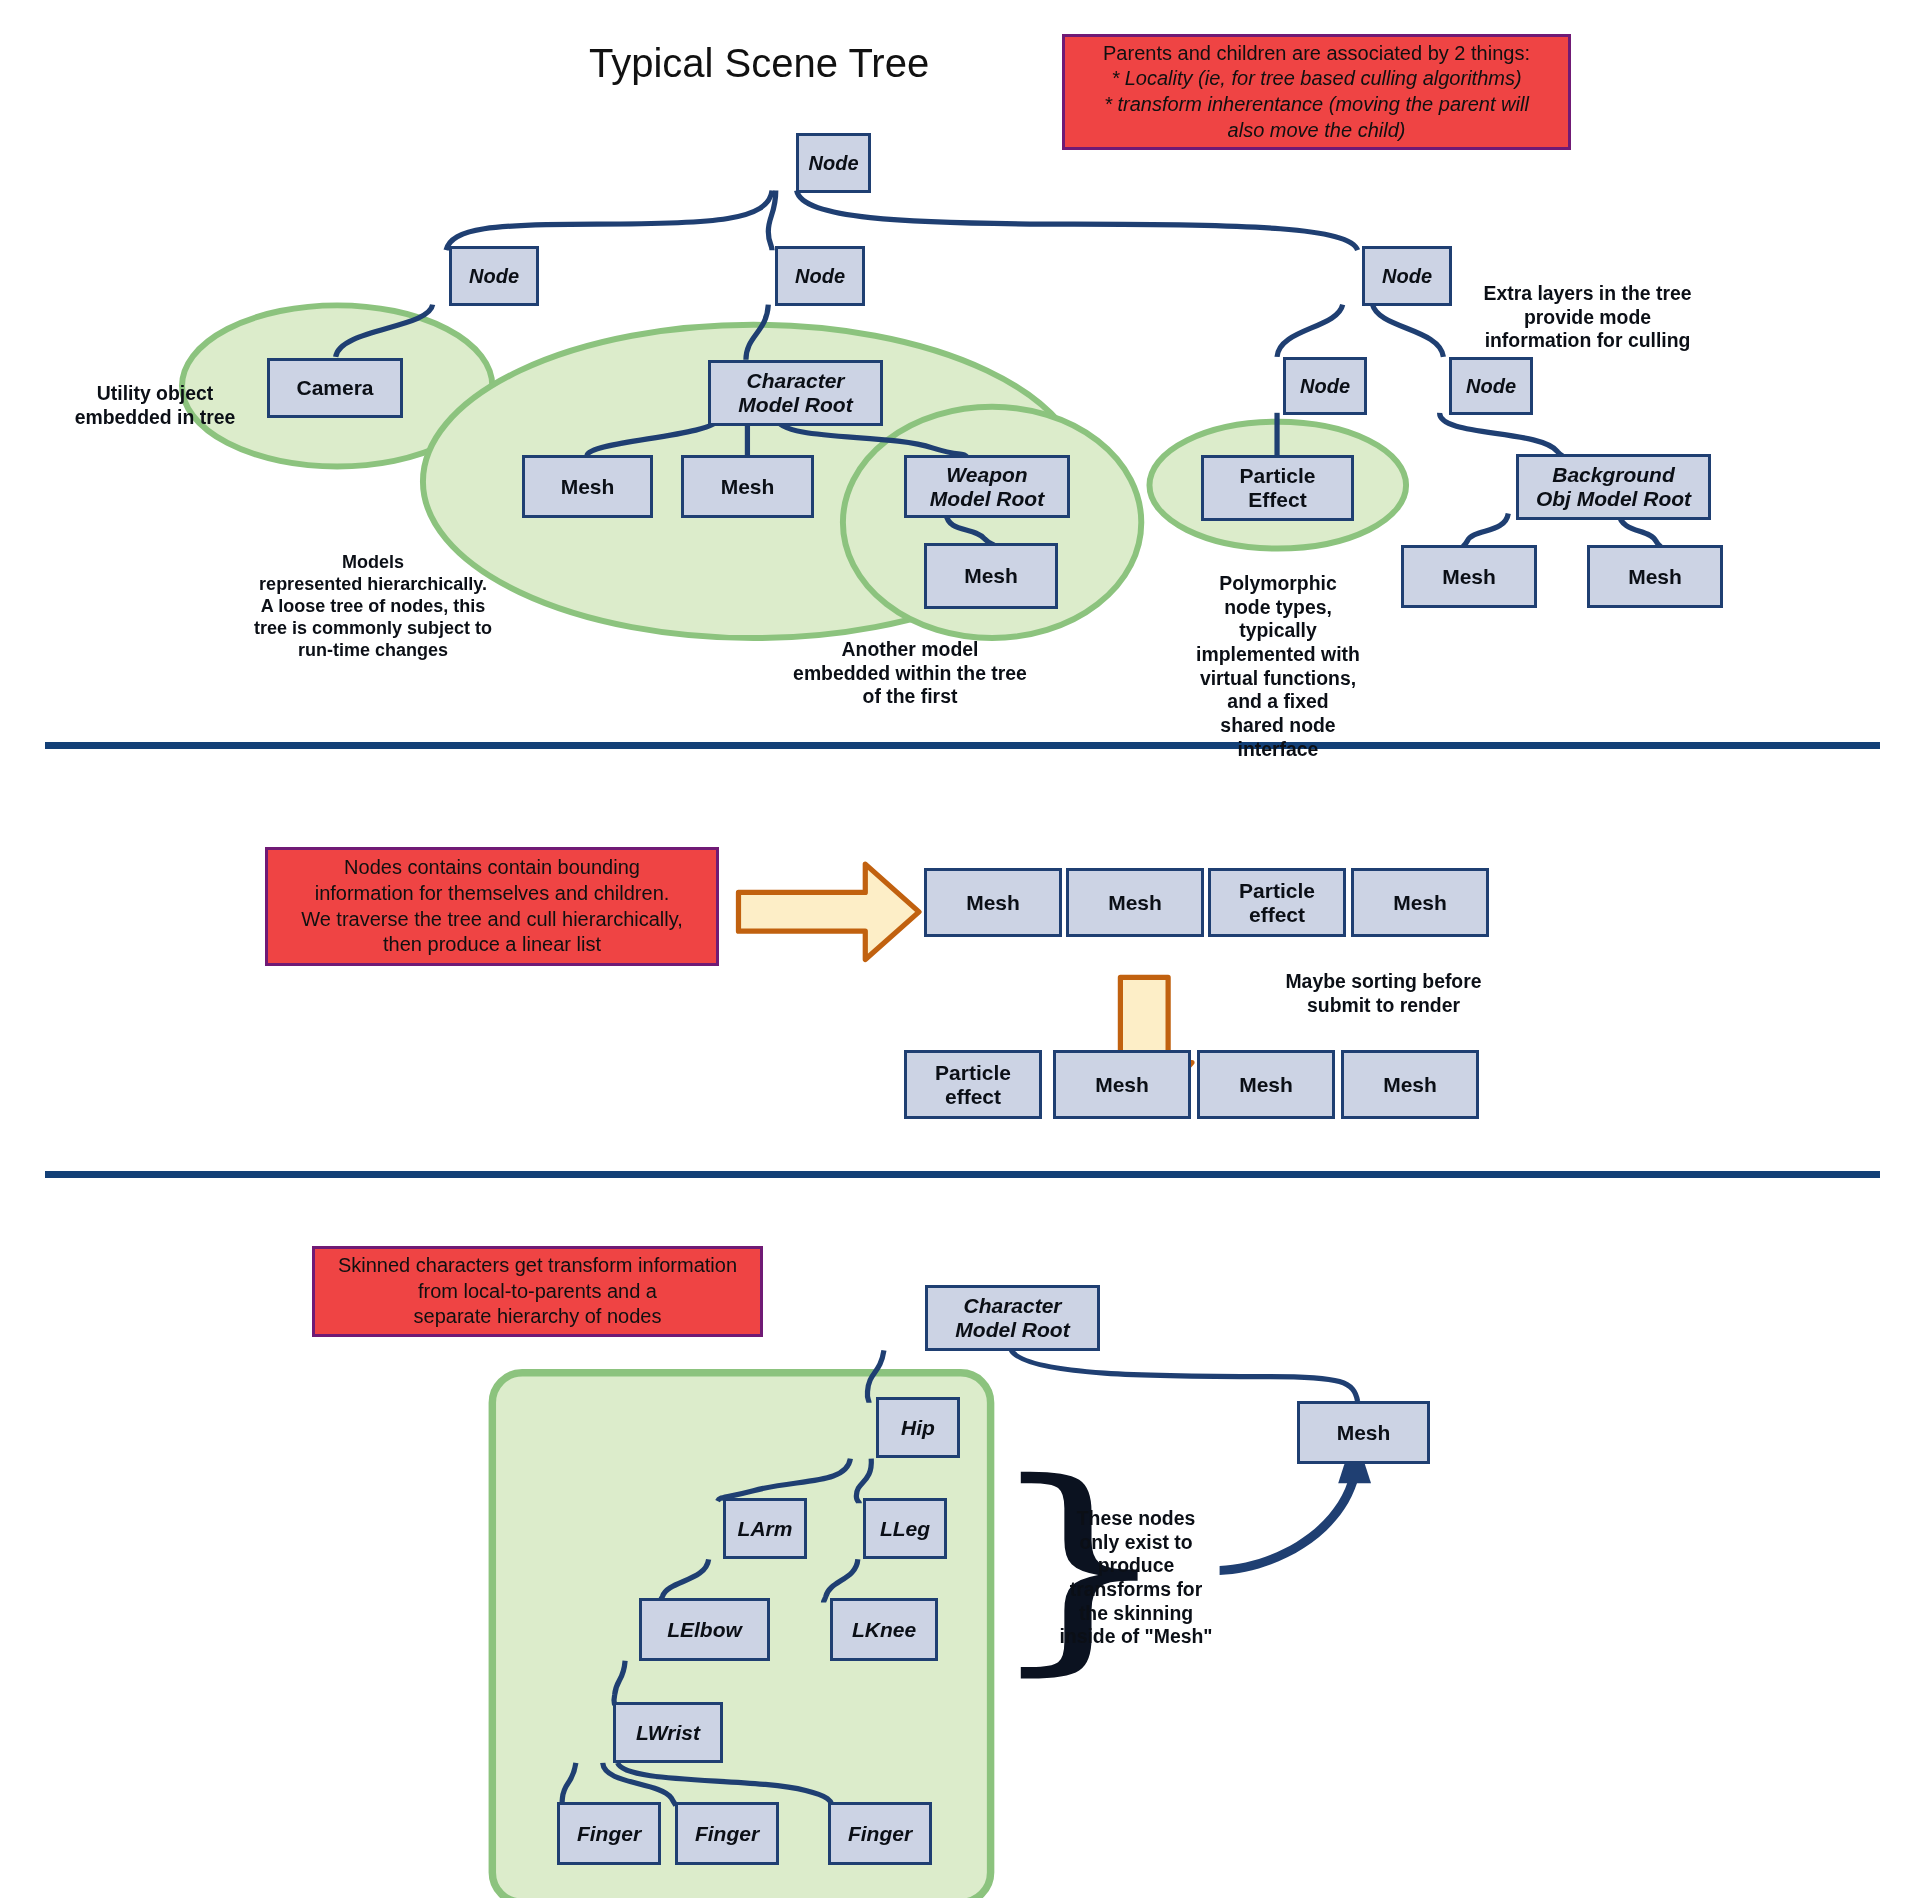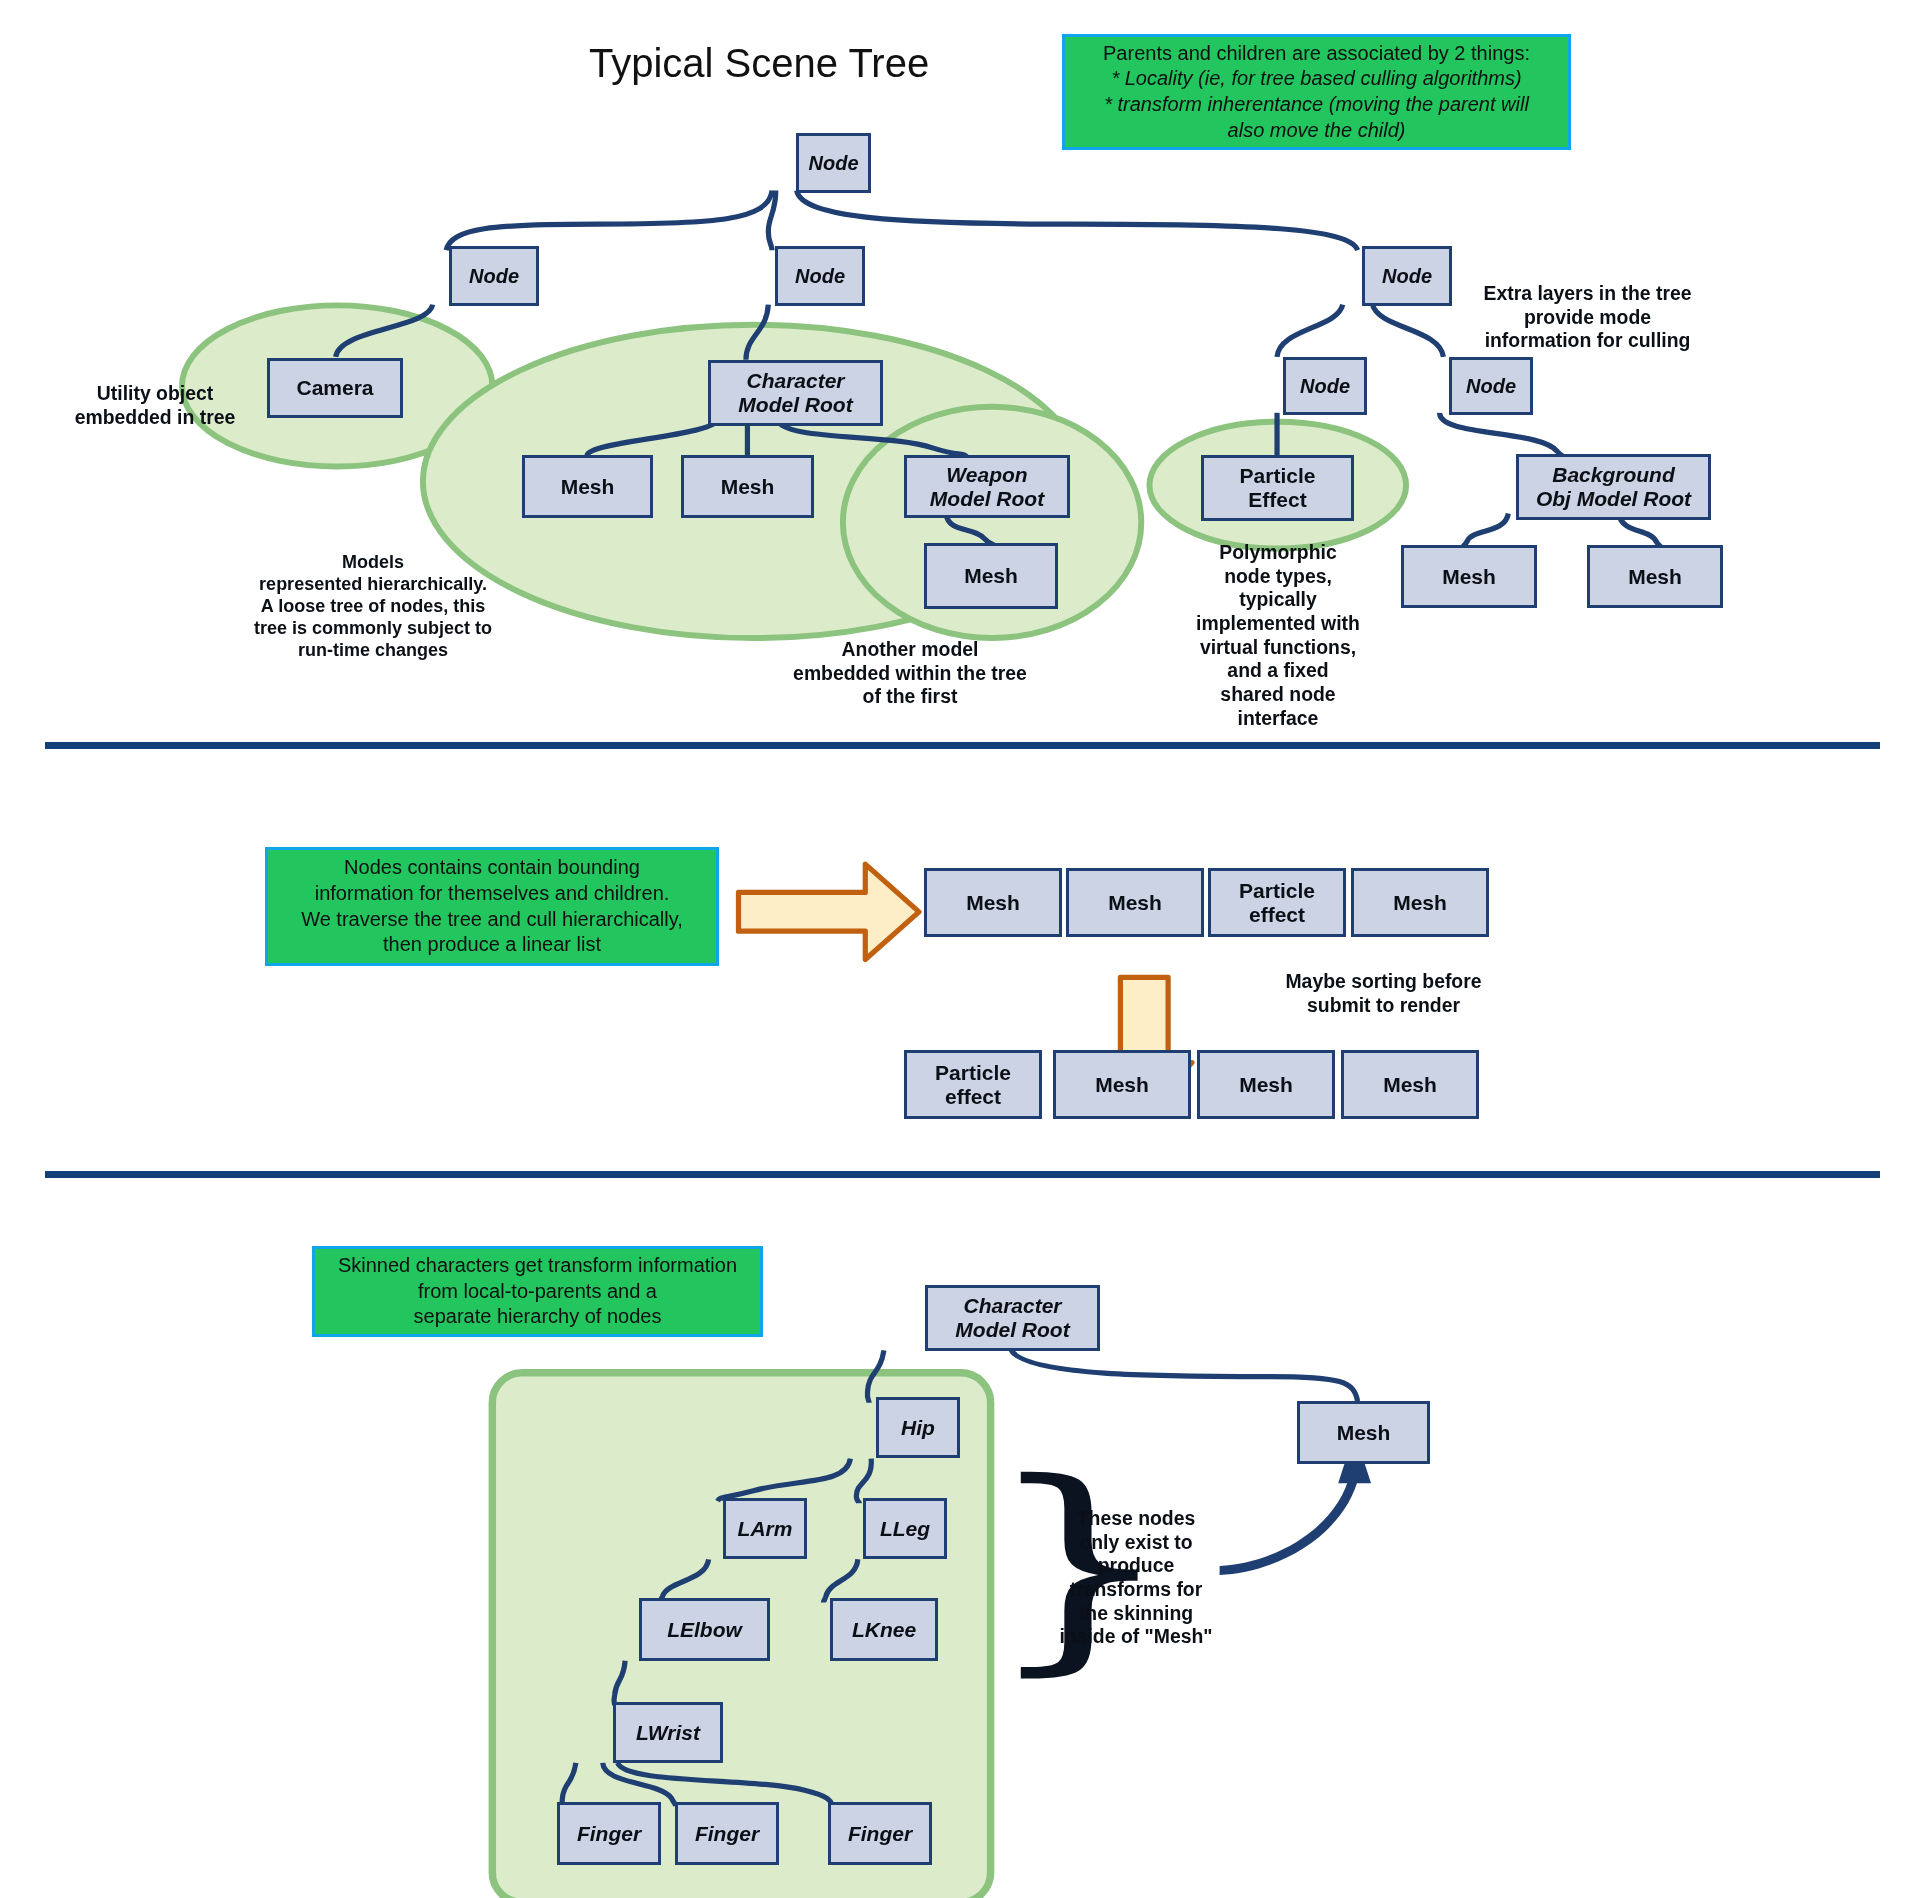--- a/index.html
+++ b/index.html
@@ -20,21 +20,21 @@
     color:#0b0f16;
     line-height:1.12;
     z-index:5;
   }
   .node.ital{font-style:italic;font-weight:700;margin-left:48px;}
   .node.bold{font-weight:bold;font-style:normal;}
 
   
   .callout{
     position:absolute;box-sizing:border-box;
-    background:#22c55e;border:3px solid #0ea5e9;
+    background:#ef4444;border:3px solid #701a75;
     display:flex;align-items:center;justify-content:center;
     text-align:center;color:#101010;line-height:1.28;
     z-index:6;
   }
   .callout .l-it{font-style:italic;display:block;}
   .callout .l-rg{display:block;}
 
   
   .note{
     position:absolute;text-align:center;font-weight:bold;
@@ -182,21 +182,21 @@
   <div class="note" style="left:209px;top:552px;width:328px;font-size:18px;white-space:pre-line;">Models
 represented hierarchically.
 A loose tree of nodes, this
 tree is commonly subject to
 run-time changes</div>
 
   <div class="note" style="left:746px;top:638px;width:328px;font-size:19.4px;white-space:pre-line;">Another model
 embedded within the tree
 of the first</div>
 
-  <div class="note" style="left:1170px;top:541px;width:216px;font-size:19.4px;white-space:pre-line;">Polymorphic
+  <div class="note" style="left:1170px;top:572px;width:216px;font-size:19.4px;white-space:pre-line;">Polymorphic
 node types,
 typically
 implemented with
 virtual functions,
 and a fixed
 shared node
 interface</div>
 
   <div class="note" style="left:1453px;top:282px;width:269px;font-size:19.4px;white-space:pre-line;">Extra layers in the tree
 provide mode

